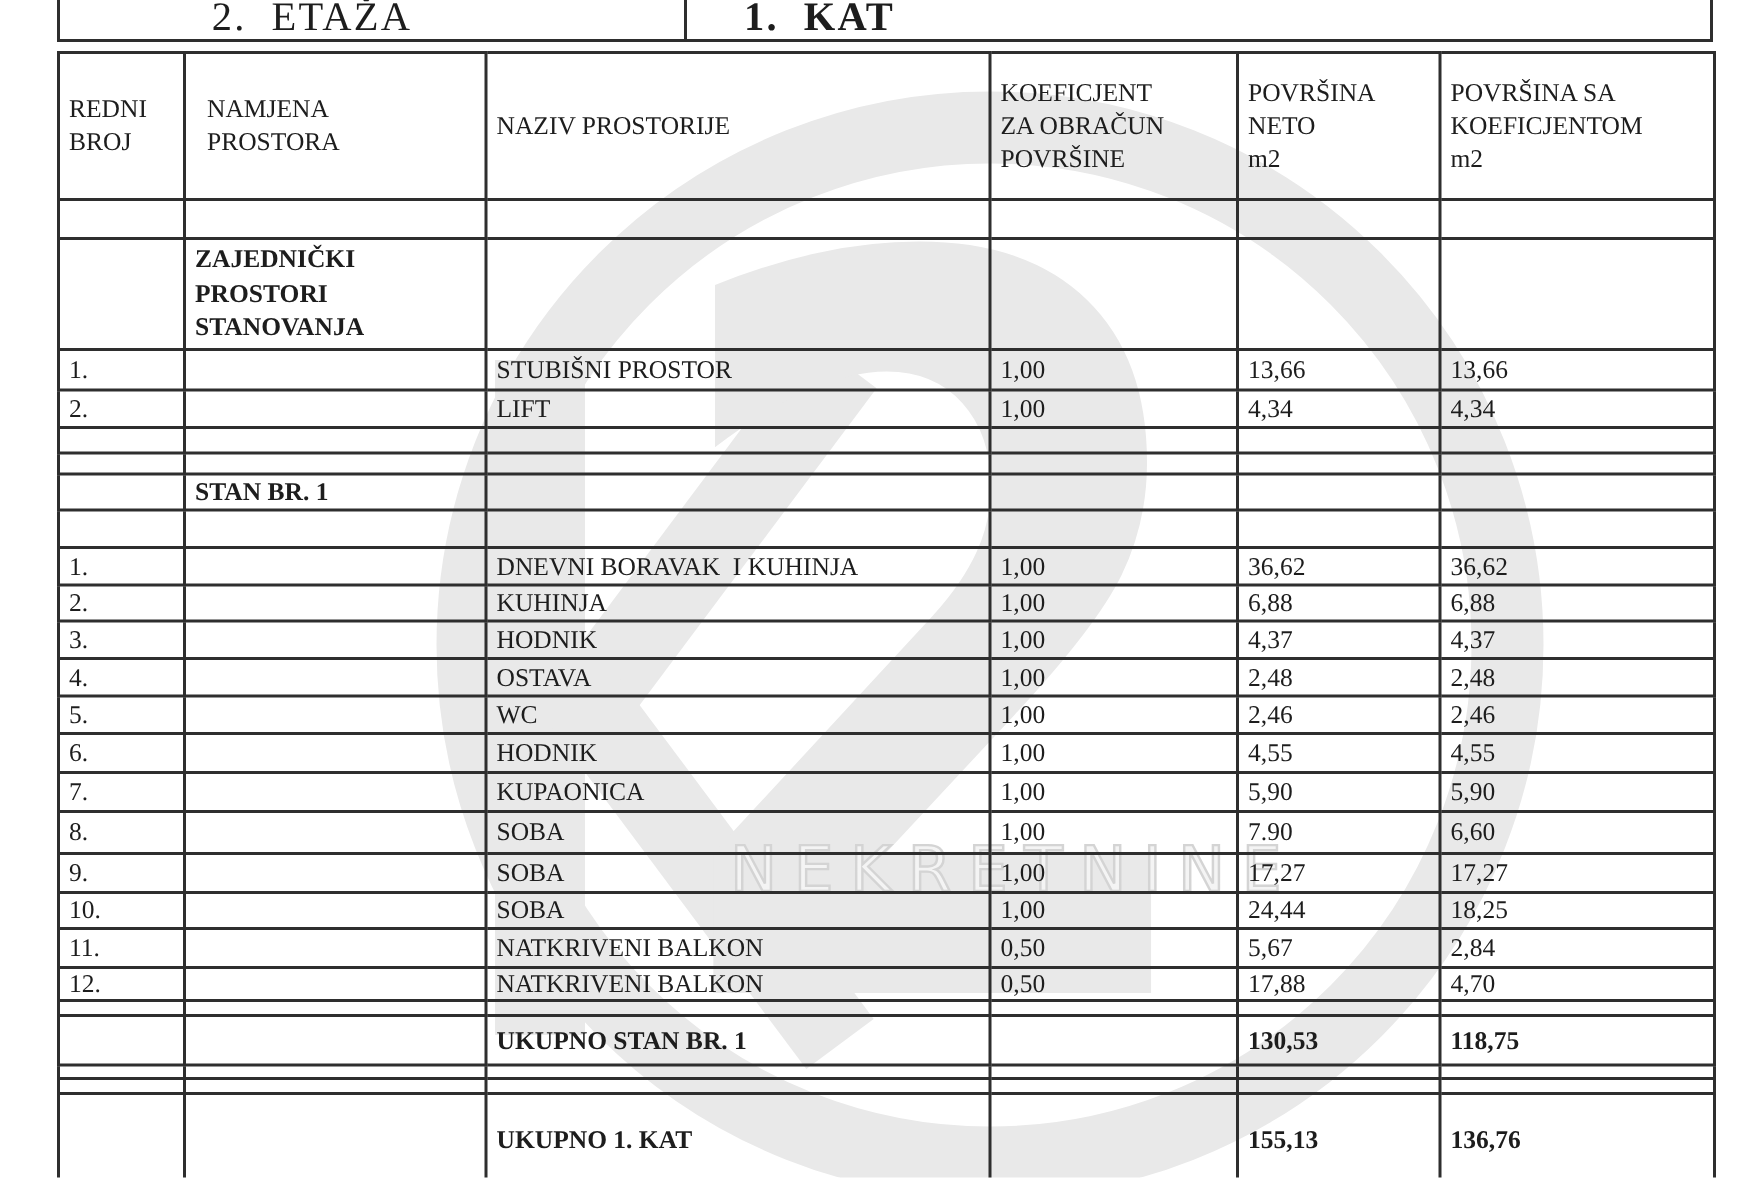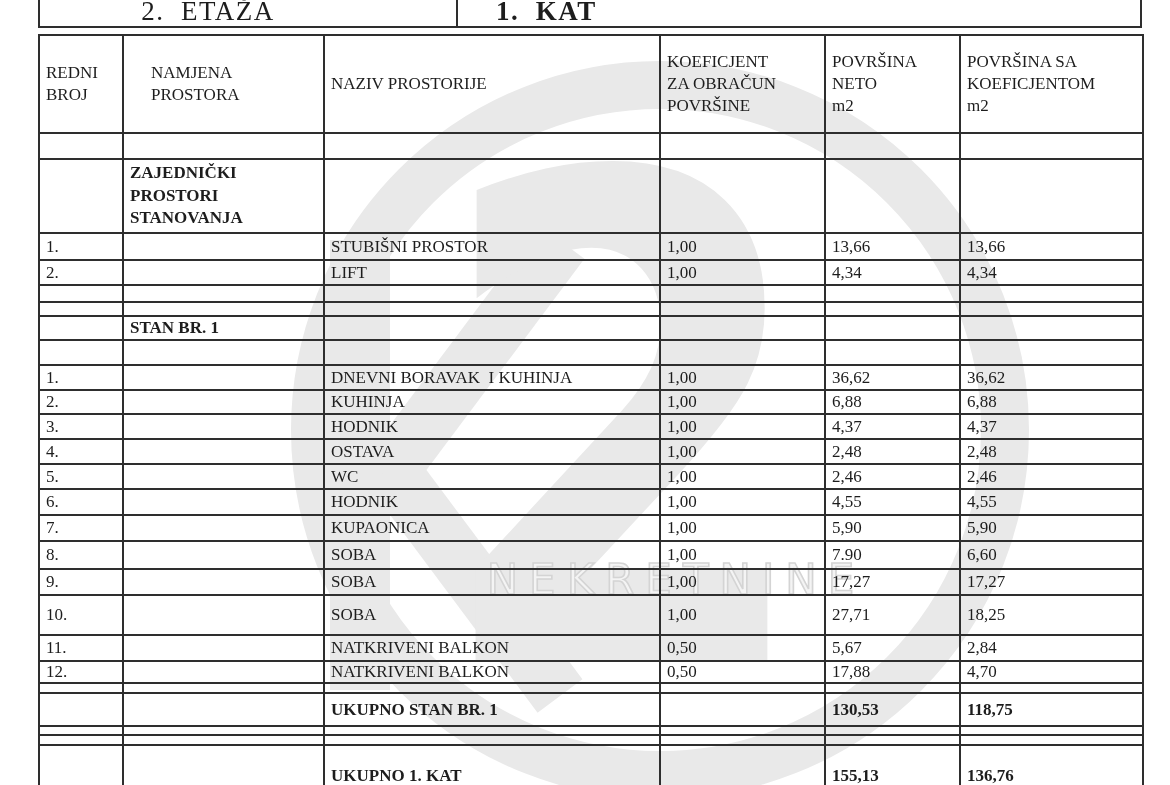--- a/index.html
+++ b/index.html
@@ -62,21 +62,21 @@
       <col style="width:201px">
       <col style="width:336px">
     <col style="width:165px">
       <col style="width:135px">
       <col style="width:183px">
   </colgroup>
   <thead>
     <tr style="height:98px">
       <th class="h al">REDNI
 BROJ</th>
-      <th class="h al" style="padding-left:27px">NAMJENA
+      <th class="h al" style="padding-left:14px">NAMJENA
 PROSTORA</th>
       <th class="h ac">NAZIV PROSTORIJE</th>
       <th class="h ac">KOEFICJENT
 ZA OBRAČUN
 POVRŠINE</th>
       <th class="h ac">POVRŠINA
 NETO
 m2</th>
       <th class="h ac">POVRŠINA SA
 KOEFICJENTOM
@@ -215,26 +215,26 @@
       <td class="val">6,60</td>
     </tr>
     <tr style="height:26px">
       <td class="num">9.</td>
       <td></td>
       <td class="naziv">SOBA</td>
       <td class="val">1,00</td>
       <td class="val">17,27</td>
       <td class="val">17,27</td>
     </tr>
-    <tr style="height:40px">
+    <tr style="height:24px">
       <td class="num">10.</td>
       <td></td>
       <td class="naziv">SOBA</td>
       <td class="val">1,00</td>
-      <td class="val">27,71</td>
+      <td class="val">24,44</td>
       <td class="val">18,25</td>
     </tr>
     <tr style="height:26px">
       <td class="num">11.</td>
       <td></td>
       <td class="naziv">NATKRIVENI BALKON</td>
       <td class="val">0,50</td>
       <td class="val">5,67</td>
       <td class="val">2,84</td>
     </tr>

